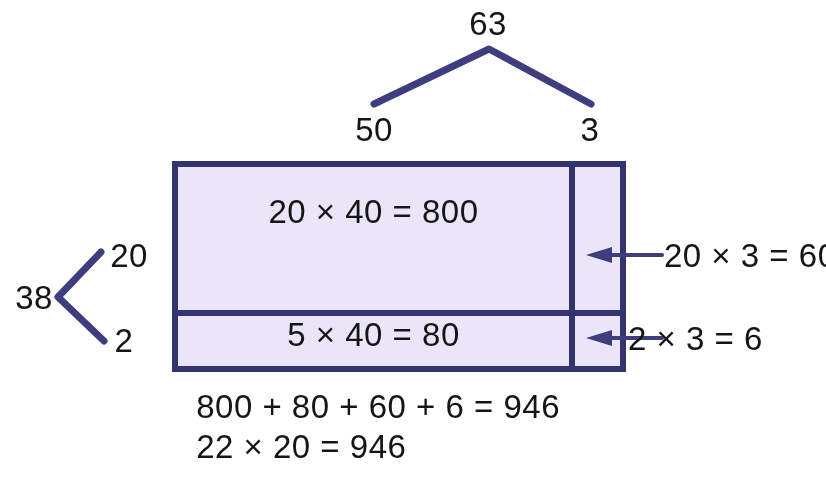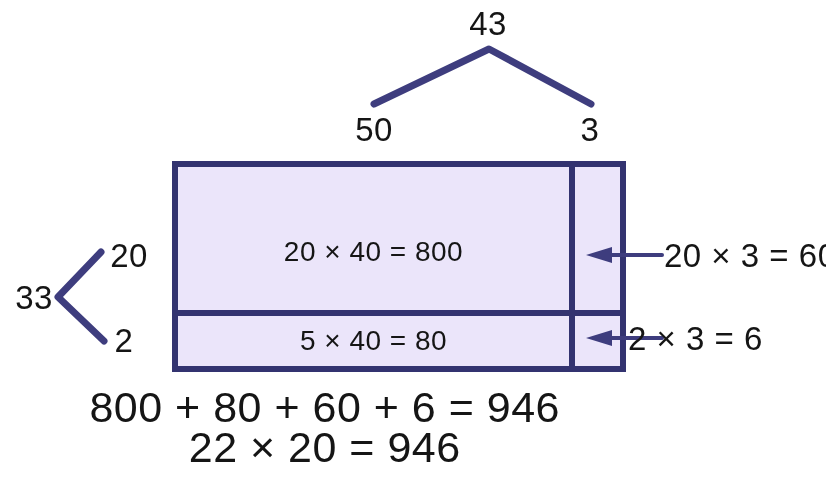--- a/index.html
+++ b/index.html
@@ -29,23 +29,22 @@
     height: 211px;
     background: var(--rect_fill);
     border: 6px solid var(--rect_border);
     display: grid;
     grid-template-columns: 1fr 45px;
     grid-template-rows: 1fr 50px;
     z-index: 1;
   }
   .cell {
     display: flex;
-    align-items: center;
     justify-content: center;
-    font-size: 28px;
+    font-size: 33px;
     letter-spacing: 0.5px;
   }
   .cell.tl { border-right: 6px solid var(--rect_border); border-bottom: 6px solid var(--rect_border); padding-top: 26px; }
   .cell.tr { border-bottom: 6px solid var(--rect_border); }
   .cell.bl { border-right: 6px solid var(--rect_border); }
   
   svg.lines {
     position: absolute;
     left: 0; top: 0;
     z-index: 2;
@@ -61,22 +60,22 @@
     white-space: nowrap;
     transform: translate(-50%, -50%);
     z-index: 3;
     line-height: 1;
   }
   .label.callout { transform: translate(0, -50%); }
   .equations {
     position: absolute;
     top: 387px;
     right: 266px;
-    text-align: center;
-    font-size: 43px;
+    text-align: left;
+    font-size: 33px;
     letter-spacing: 0.5px;
     line-height: 40px;
     white-space: nowrap;
     z-index: 3;
   }
 </style>
 </head>
 <body>
 
 <div class="canvas">
@@ -94,25 +93,25 @@
 
   <svg class="lines" width="826" height="483" viewBox="0 0 826 483">
     <polyline class="stroke" stroke-width="7" points="374,104 489,49 591,104"></polyline>
     <polyline class="stroke" stroke-width="7" points="101,252 58,297 104,341"></polyline>
     <line class="stroke" stroke-width="4" x1="662" y1="255" x2="608" y2="255"></line>
     <polygon class="fill" points="586,255 612,247 612,263"></polygon>
     <line class="stroke" stroke-width="4" x1="662" y1="338" x2="608" y2="338"></line>
     <polygon class="fill" points="586,338 612,330 612,346"></polygon>
   </svg>
 
-  <div class="label" style="left:488px; top:23px;">43</div>
+  <div class="label" style="left:488px; top:23px;">63</div>
   <div class="label" style="left:374px; top:129px;">50</div>
   <div class="label" style="left:590px; top:129px;">3</div>
 
-  <div class="label" style="left:34px; top:297px;">33</div>
+  <div class="label" style="left:34px; top:297px;">38</div>
   <div class="label" style="left:129px; top:255px;">20</div>
   <div class="label" style="left:124px; top:340px;">2</div>
 
   <div class="label callout" style="left:664px; top:255px;">20 × 3 = 60</div>
   <div class="label callout" style="left:628px; top:338px;">2 × 3 = 6</div>
 
   <div class="equations">
     <div>800 + 80 + 60 + 6 = 946</div>
     <div>22 × 20 = 946</div>
   </div>

